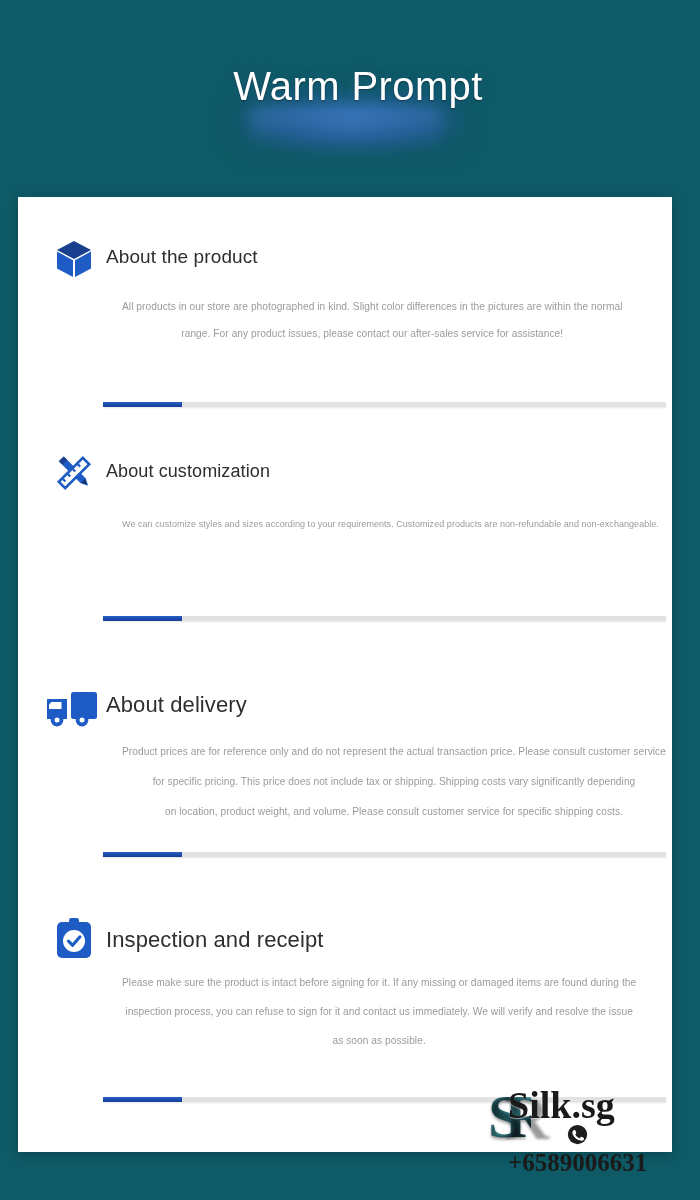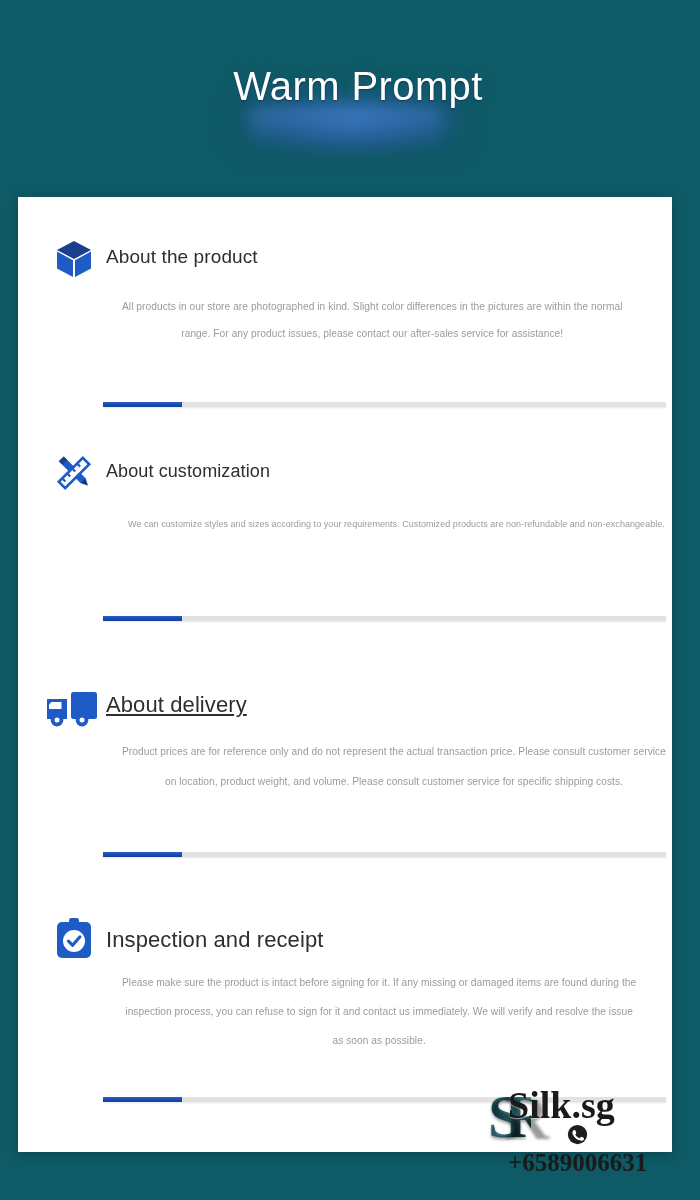--- a/index.html
+++ b/index.html
@@ -225,45 +225,46 @@
             <path d="M19.5 7 L28.5 7 L28.5 41 L19.5 41 Z" fill="#ffffff" stroke="#1f5bc4" stroke-width="2.6"></path>
             <rect x="19.5" y="14" width="4.4" height="2.2" fill="#1f5bc4"></rect>
             <rect x="19.5" y="21" width="4.4" height="2.2" fill="#1f5bc4"></rect>
             <rect x="19.5" y="28" width="4.4" height="2.2" fill="#1f5bc4"></rect>
             <rect x="19.5" y="35" width="4.4" height="2.2" fill="#1f5bc4"></rect>
           </g>
         </svg>
       </span>
       <span class="sec-title" style="top:12px; font-size:18px;">About customization</span>
     </div>
-    <div class="sec-body" style="left:92px; top:62px; font-size:9px;margin-left:6px;">
+    <div class="sec-body" style="left:92px; top:62px; font-size:9px;">
       <p>We can customize styles and sizes according to your requirements. Customized products are non-refundable and non-exchangeable.</p>
     </div>
     <div class="bar" style="top:167px;">
       <div class="bar-fill" style="width:14%;"></div>
     </div>
   </div>
 
   <div class="section" style="top:487px;">
     <div class="sec-head">
       <span class="sec-icon" style="left:14px; top:2px; width:56px; height:44px;">
         <svg viewBox="0 0 56 44">
           <path d="M3 13 h20 v20 H3 Z" fill="#1f5bc4"></path>
           <path d="M7.5 16 h10 v7 h-12.5 v-4.5 Z" fill="#ffffff"></path>
           <rect x="27" y="6" width="26" height="27" rx="2.5" fill="#1f5bc4"></rect>
           <circle cx="13" cy="34" r="6.4" fill="#1f5bc4"></circle>
           <circle cx="13" cy="34" r="2.5" fill="#ffffff"></circle>
           <circle cx="38" cy="34" r="6.4" fill="#1f5bc4"></circle>
           <circle cx="38" cy="34" r="2.5" fill="#ffffff"></circle>
         </svg>
       </span>
-      <span class="sec-title" style="top:8px; font-size:22px;text-decoration:underline;">About delivery</span>
+      <span class="sec-title" style="top:8px; font-size:22px;">About delivery</span>
     </div>
     <div class="sec-body" style="left:92px; top:53px; line-height:30px;">
       <p>Product prices are for reference only and do not represent the actual transaction price. Please consult customer service</p>
+      <p>for specific pricing. This price does not include tax or shipping. Shipping costs vary significantly depending</p>
       <p>on location, product weight, and volume. Please consult customer service for specific shipping costs.</p>
     </div>
     <div class="bar" style="top:168px;">
       <div class="bar-fill" style="width:14%;"></div>
     </div>
   </div>
 
   <div class="section" style="top:718px;">
     <div class="sec-head">
       <span class="sec-icon" style="left:22px; top:0; width:44px; height:48px;">

